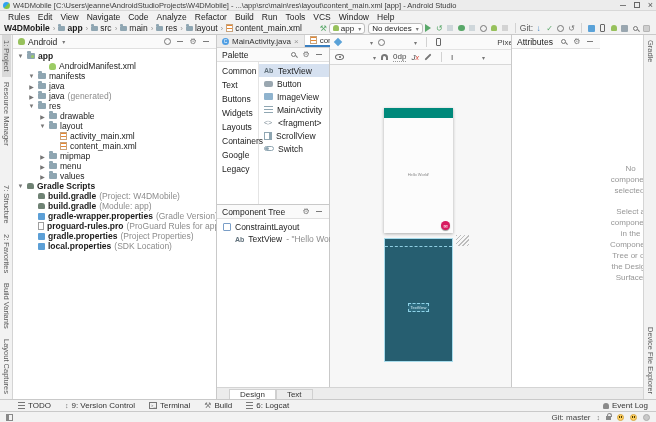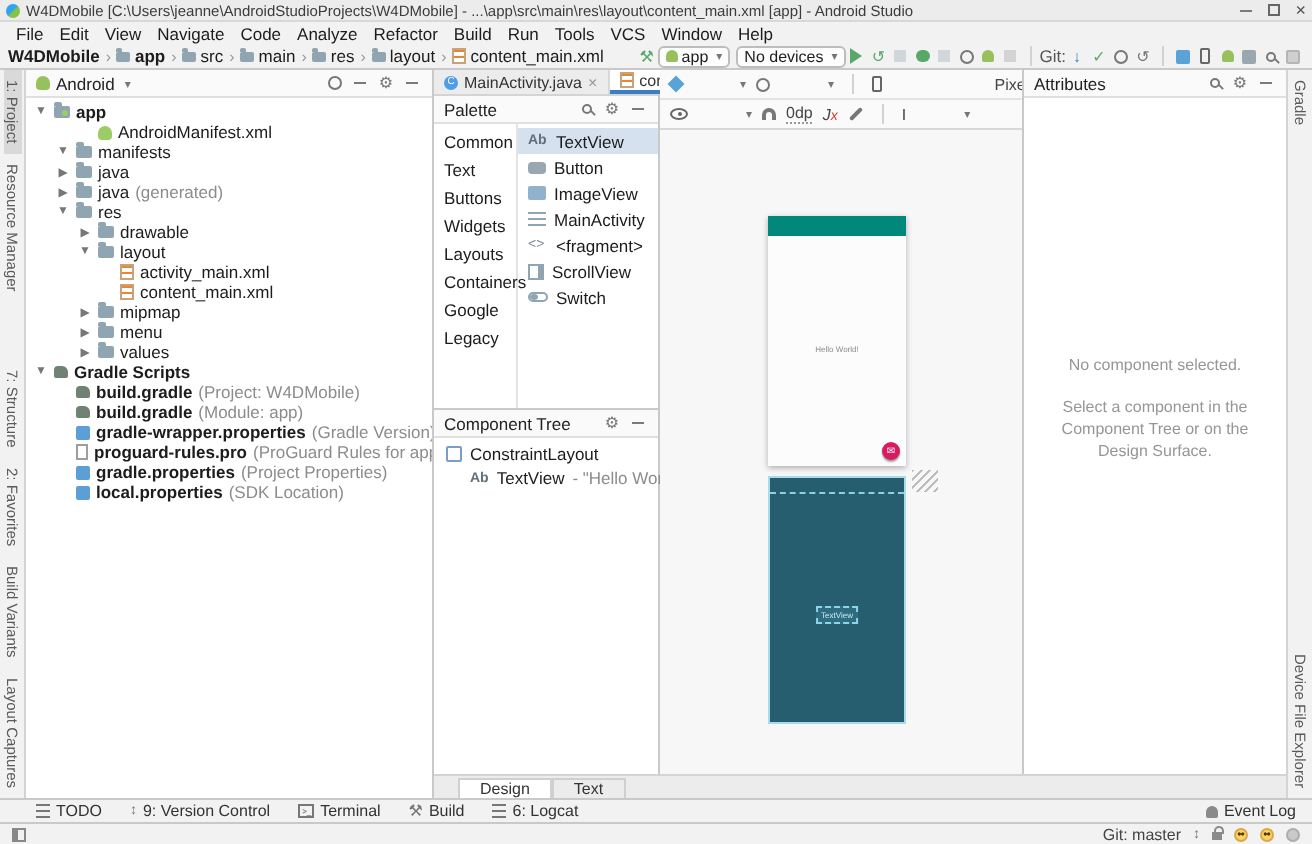--- a/index.html
+++ b/index.html
@@ -127,21 +127,21 @@
   .phone1 { position:absolute; left:54px; top:43px; width:69px; height:125px; background:#fcfcfc; box-shadow:0 1px 3px rgba(0,0,0,.3); }
   .appbar { height:10px; background:#00897b; }
   .hello { position:absolute; left:0; right:0; top:64px; text-align:center; font-size:4px; color:#8a8a8a; }
   .fab { position:absolute; left:57px; top:113px; width:9px; height:9px; border-radius:50%; background:#d81b60; color:#fff; font-size:5px; display:flex; align-items:center; justify-content:center; box-shadow:0 1px 1px rgba(0,0,0,.4); }
   .resize-handle { position:absolute; left:126px; top:170px; width:13px; height:11px; background:repeating-linear-gradient(135deg,#bdbdbd 0 1px, transparent 1px 3px); }
   .phone2 { position:absolute; left:54px; top:173px; width:69px; height:124px; background:#265e70; border:1px solid #a8dcec; }
   .bp-appbar { height:8px; border-bottom:1px dashed #8fcfe3; }
   .bp-chip { position:absolute; left:50%; top:64px; transform:translateX(-50%); padding:1px 2px; font-size:4px; color:#cfeaf4; background:#2e6c80; border:1px dashed #8fd3e8; white-space:nowrap; }
 
   
-  .attrs { width:132px; background:#fff; border-left:1px solid #c9c9c9; display:flex; flex-direction:column; }
+  .attrs { width:132px; background:#fff; border-left:1px solid #c9c9c9; display:flex; flex-direction:row; }
   .attrs-empty { margin-top:128px; padding:0 10px; text-align:center; font-size:8px; color:#969696; line-height:11px; }
   .attrs-empty p + p { margin-top:10px; }
 
   
   .dt-bar { height:12px; background:#ececec; border-top:1px solid #d4d4d4; display:flex; align-items:center; padding-left:12px; font-size:8px; flex:0 0 12px; }
   .dt-tab { display:flex; align-items:center; padding:0 10px; border:1px solid #d0d0d0; border-bottom:none; color:#333; }
   .dt-tab.sel { background:#fff; }
 
   
   .twbar { height:12px; background:#f2f2f2; border-top:1px solid #c9c9c9; display:flex; align-items:center; padding:0 8px 0 18px; font-size:8px; color:#333; gap:14px; }
@@ -169,21 +169,21 @@
     <span class="as-logo"></span>
     <span class="title-text">W4DMobile [C:\Users\jeanne\AndroidStudioProjects\W4DMobile] - ...\app\src\main\res\layout\content_main.xml [app] - Android Studio</span>
     <span class="wctl">
       <span class="hline"></span>
       <span class="maxbox"></span>
       <span class="close-x">×</span>
     </span>
   </div>
 
   <div class="menubar">
-    <span>File</span>
+    <span>Rules</span>
     <span>Edit</span>
     <span>View</span>
     <span>Navigate</span>
     <span>Code</span>
     <span>Analyze</span>
     <span>Refactor</span>
     <span>Build</span>
     <span>Run</span>
     <span>Tools</span>
     <span>VCS</span>

